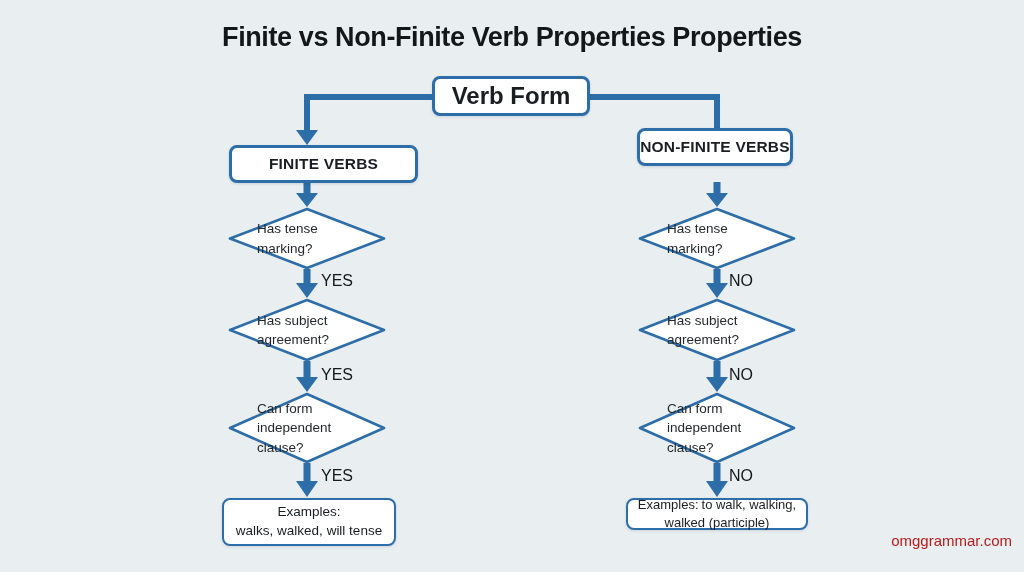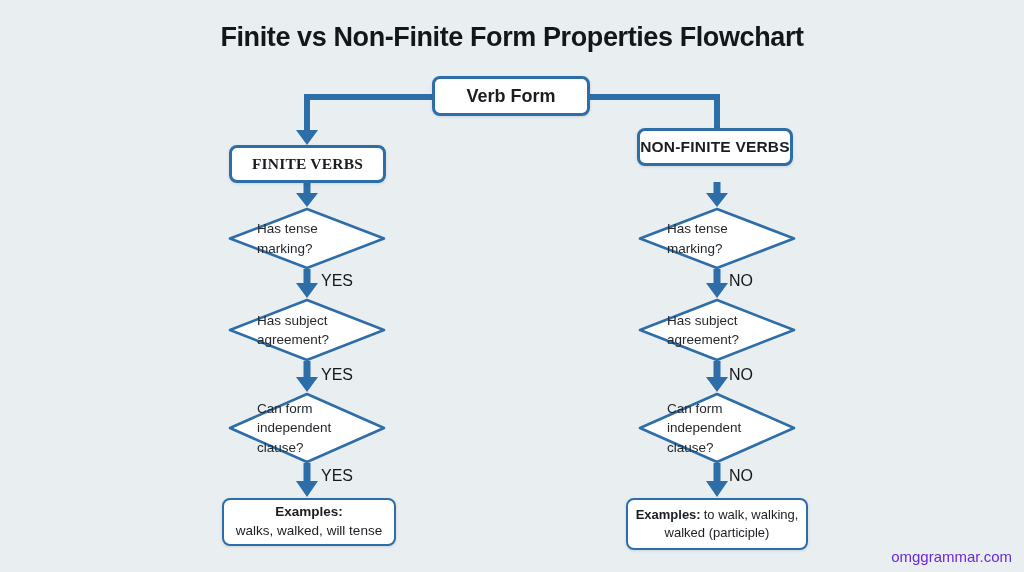--- a/index.html
+++ b/index.html
@@ -17,47 +17,47 @@
   .connectors { position:absolute; left:0; top:0; width:1024px; height:572px; }
   .stroke-accent { stroke:var(--accent); fill:none; }
   .fill-accent { fill:var(--accent); stroke:none; }
   .box {
     position:absolute; box-sizing:border-box; background:#ffffff;
     border:3px solid var(--accent); border-radius:8px;
     display:flex; align-items:center; justify-content:center;
     box-shadow:0 1px 3px rgba(40,70,100,0.15);
     color:#1a1d21;
   }
-  .rootbox  { font-size:18px; font-weight:bold;text-align:right; }
+  .rootbox  { font-size:24px; font-weight:bold;text-align:right; }
   .headerbox{ font-size:15.5px; font-weight:bold; letter-spacing:0.2px; }
   .diamond { position:absolute; }
   .diamond svg { position:absolute; left:0; top:0; width:100%; height:100%; }
   .diamond .poly { fill:#ffffff; stroke:var(--accent); stroke-width:2.6; stroke-linejoin:round; }
   .dtext {
     position:absolute; left:0; top:0; right:0; bottom:0;
     display:flex; align-items:center; justify-content:center;
     text-align:left; font-size:13.5px; line-height:1.42;
     color:#24282c; padding:0 30px;
   }
   .edge-label {
     position:absolute; font-size:16px; font-weight:normal; color:#15181b;
   }
   .examples {
     flex-direction:column; border-width:2.6px;
     font-size:13.5px; line-height:1.4; text-align:center;
     padding:3px 6px;
   }
   .examples .ex-wrap { display:block; }
-  .ex-label { font-weight:bold; }
+  .ex-label { font-weight:normal; }
   .examples.stacked .ex-label { display:block; }
   .examples.inline .ex-label { margin-right:3px; }
   .examples.inline { font-size:13px; }
   .watermark {
-    position:absolute; right:12px; bottom:7px;
-    font-size:15px; color:#6d28d9;
+    position:absolute; right:12px; bottom:23px;
+    font-size:15px; color:#b91c1c;
   }
 </style>
 </head>
 <body>
 
 <div class="stage" style="--accent: #2d6da8; --bg: #e9eef0;">
 
   <svg class="connectors" viewBox="0 0 1024 572">
 
     <path class="stroke-accent" stroke-width="6" d="M307,131 L307,97 L717,97 L717,131"></path>
@@ -76,25 +76,25 @@
     <path class="stroke-accent" stroke-width="7" d="M717,182 L717,194"></path>
     <polygon class="fill-accent" points="706,193 728,193 717,207"></polygon>
     <path class="stroke-accent" stroke-width="7" d="M717,269 L717,284"></path>
     <polygon class="fill-accent" points="706,283 728,283 717,298"></polygon>
     <path class="stroke-accent" stroke-width="7" d="M717,361 L717,378"></path>
     <polygon class="fill-accent" points="706,377 728,377 717,392"></polygon>
     <path class="stroke-accent" stroke-width="7" d="M717,463 L717,482"></path>
     <polygon class="fill-accent" points="706,481 728,481 717,497"></polygon>
   </svg>
 
-  <div class="title">Finite vs Non-Finite Form Properties Flowchart</div>
+  <div class="title">Finite vs Non-Finite Verb Properties Properties</div>
 
   <div class="box rootbox" style="left:432px; top:76px; width:158px; height:40px;">Verb Form</div>
 
-  <div class="box headerbox" style="left:229px; top:145px; width:157px; height:38px;font-family:Liberation Serif, serif;">FINITE VERBS</div>
+  <div class="box headerbox" style="left:229px; top:145px; width:189px; height:38px;">FINITE VERBS</div>
   <div class="box headerbox" style="left:637px; top:128px; width:156px; height:38px;">NON-FINITE VERBS</div>
 
   <div class="diamond" style="left:227px; top:207px; width:160px; height:63px;">
     <svg viewBox="0 0 160 63" preserveAspectRatio="none">
       <polygon class="poly" points="80,2 157,31.5 80,61 3,31.5"></polygon>
       </svg>
     <span class="dtext">Has tense marking?</span>
   </div>
   <div class="diamond" style="left:227px; top:298px; width:160px; height:64px;">
     <svg viewBox="0 0 160 64" preserveAspectRatio="none">
@@ -131,19 +131,19 @@
   <span class="edge-label" style="left:321px; top:272px;">YES</span>
   <span class="edge-label" style="left:321px; top:366px;">YES</span>
   <span class="edge-label" style="left:321px; top:467px;">YES</span>
   <span class="edge-label" style="left:729px; top:272px;">NO</span>
   <span class="edge-label" style="left:729px; top:366px;">NO</span>
   <span class="edge-label" style="left:729px; top:467px;">NO</span>
 
   <div class="box examples stacked" style="left:222px; top:498px; width:174px; height:48px;">
     <span class="ex-wrap"><span class="ex-label">Examples:</span><span class="ex-text">walks, walked, will tense</span></span>
   </div>
-  <div class="box examples inline" style="left:626px; top:498px; width:182px; height:52px;">
+  <div class="box examples inline" style="left:626px; top:498px; width:182px; height:32px;">
     <span class="ex-wrap"><span class="ex-label">Examples:</span><span class="ex-text">to walk, walking, walked (participle)</span></span>
   </div>
 
   <div class="watermark">omggrammar.com</div>
 
 </div>
 
 </body></html>

